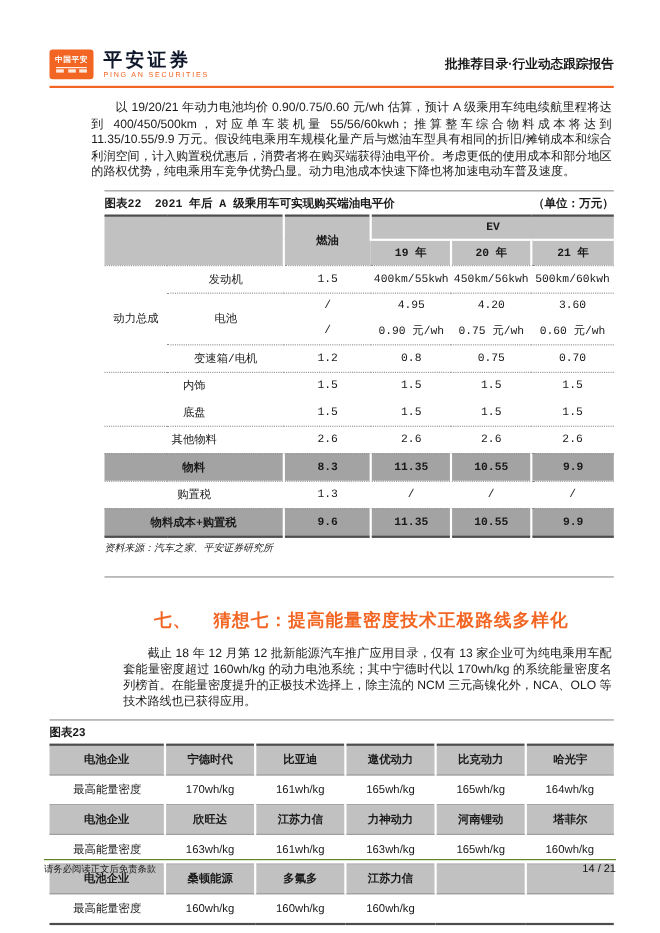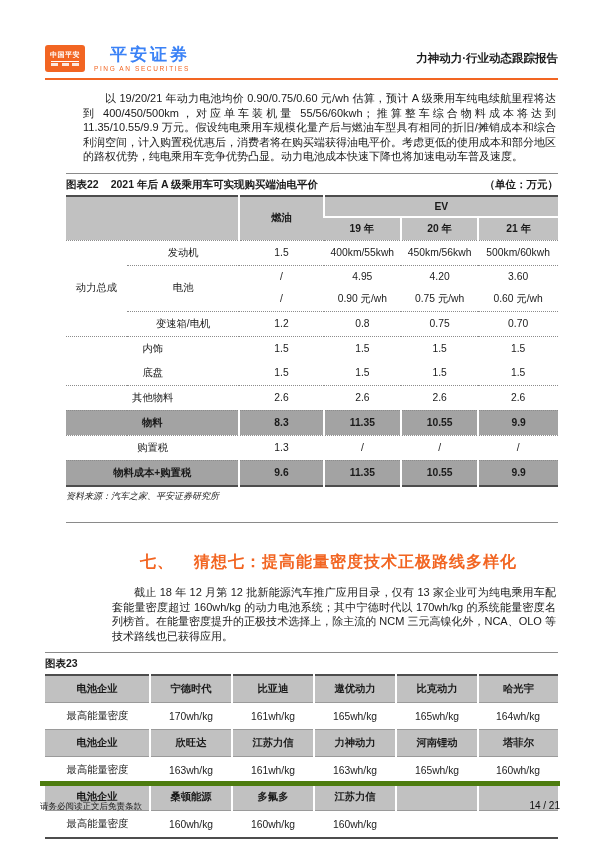--- a/index.html
+++ b/index.html
@@ -14,31 +14,31 @@
   .logo { display:flex; align-items:center; }
   .badge {
     width:40px; height:27px; background:#f26522; border-radius:3px;
     display:flex; flex-direction:column; justify-content:center; align-items:center;
   }
   .badge span { color:#fff; font-size:7px; font-weight:bold; letter-spacing:.5px; line-height:8px; }
   .badge .badge-line { width:28px; border-top:1px solid #fff; margin-top:2px; padding-top:1px;
     height:3px; display:flex; justify-content:space-between; }
   .badge .badge-line i { display:block; width:7px; height:3px; background:rgba(255,255,255,.85); }
   .brand-col { margin-left:9px; }
-  .brand { color:#3b82f6; font-size:17px; font-weight:bold; letter-spacing:3px; line-height:18px;text-align:right; }
+  .brand { color:#0f172a; font-size:17px; font-weight:bold; letter-spacing:3px; line-height:18px; }
   .brand-sub { color:#f26522; font-size:6.5px; letter-spacing:1.6px; margin-top:1px; }
   .report-type { font-size:11.5px; font-weight:bold; color:#1a1a1a; }
   .hdr-rule { border-top:2px solid #f26522; margin-top:6px; }
   
   .para { text-align:justify; font-size:11px; line-height:14.6px; text-indent:22px; color:#1a1a1a; }
   .para1 { margin:11px 44px 0 83px; }
   .para2 { margin:12px 44px 0 112px; }
   
   .figure { }
-  .fig22 { margin:9px 42px 0 66px; }
+  .fig22 { margin:9px 42px 0 95px;font-family:Liberation Mono, monospace; }
   .fig23 { margin:9px 42px 0 45px; }
   .fig-head { border-top:1px solid #8a8a8a; display:flex; align-items:baseline;
     padding:4px 0 3px; font-size:10.5px; font-weight:bold; }
   .fig-label { margin-right:12px; }
   .fig-unit { margin-left:auto; }
   .fig-source { border-bottom:1px solid #8a8a8a; font-style:italic; font-size:9px;
     color:#222; padding:3px 0 19px; }
   table { border-collapse:collapse; width:100%; table-layout:fixed; }
   .t22, .t23 { border-top:2px solid #4d4d4d; border-bottom:2px solid #4d4d4d; font-size:10.3px; }
   .t22 th, .t22 td, .t23 td { text-align:center; vertical-align:middle; padding:4px 1px; }
@@ -52,21 +52,21 @@
   .t23 td { padding:6px 1px; border-top:1px solid #9a9a9a; }
   .t23 tr:first-child td { border-top:none; }
   .t23 tr.gray td { background:#c1c1c1; font-weight:bold; border-left:2px solid #fff;margin-left:29px; }
   .t23 tr.gray td:first-child { border-left:none; }
   
   .sec-hd { display:flex; margin:29px 42px 0 140px; color:#f26522;
     font-size:16px; font-weight:bold; letter-spacing:1px; }
   .sec-hd .sec-no { margin-right:20px; }
   
   .ftr { position:absolute; left:40px; right:40px; top:781px;
-    border-top:5px solid #4d7c0f; padding-top:14px;
+    border-top:1px solid #4d7c0f; padding-top:3px;
     display:flex; justify-content:space-between; align-items:baseline; }
   .ftr-disc { font-size:8.5px; color:#222; }
   .ftr-page { font-size:10px; color:#111; }
 </style>
 </head>
 <body>
 
 <div class="page">
 
   <div class="hdr">
@@ -78,21 +78,21 @@
               <i></i>
               <i></i>
               <i></i>
             </div>
         </div>
         <div class="brand-col">
           <div class="brand">平安证券</div>
           <div class="brand-sub">PING AN SECURITIES</div>
         </div>
       </div>
-      <div class="report-type">力神动力·行业动态跟踪报告</div>
+      <div class="report-type">批推荐目录·行业动态跟踪报告</div>
     </div>
     <div class="hdr-rule"></div>
   </div>
 
   <p class="para para1">以 19/20/21 年动力电池均价 0.90/0.75/0.60 元/wh 估算，预计 A 级乘用车纯电续航里程将达到 400/450/500km，对应单车装机量 55/56/60kwh；推算整车综合物料成本将达到 11.35/10.55/9.9 万元。假设纯电乘用车规模化量产后与燃油车型具有相同的折旧/摊销成本和综合利润空间，计入购置税优惠后，消费者将在购买端获得油电平价。考虑更低的使用成本和部分地区的路权优势，纯电乘用车竞争优势凸显。动力电池成本快速下降也将加速电动车普及速度。</p>
 
   <section class="figure fig22">
     <div class="fig-head">
       <span class="fig-label">图表22</span>
       <span class="fig-title">2021 年后 A 级乘用车可实现购买端油电平价</span>

